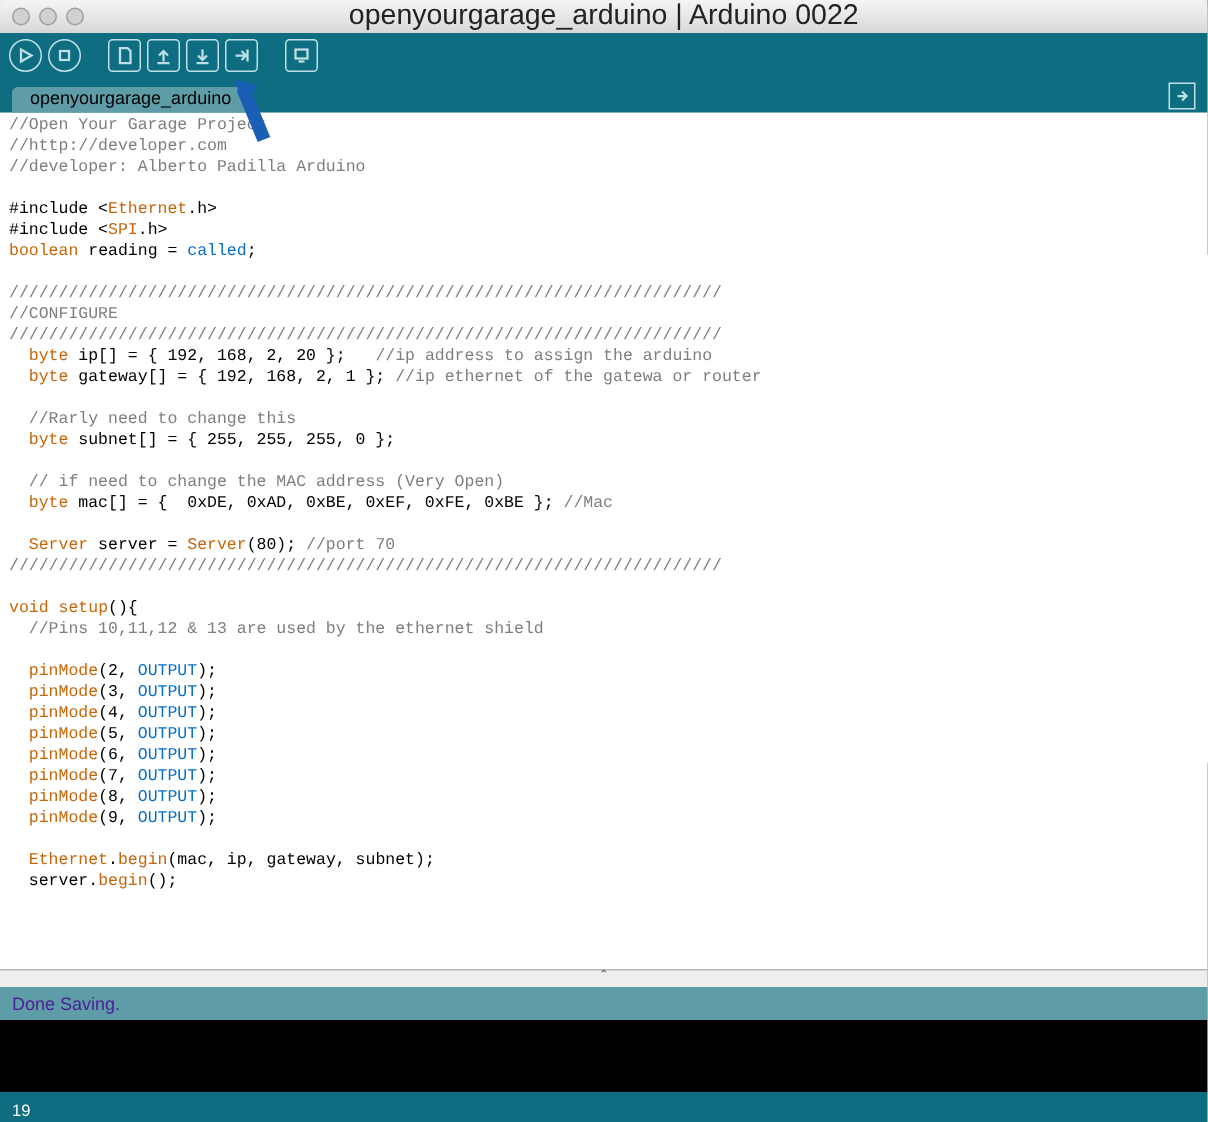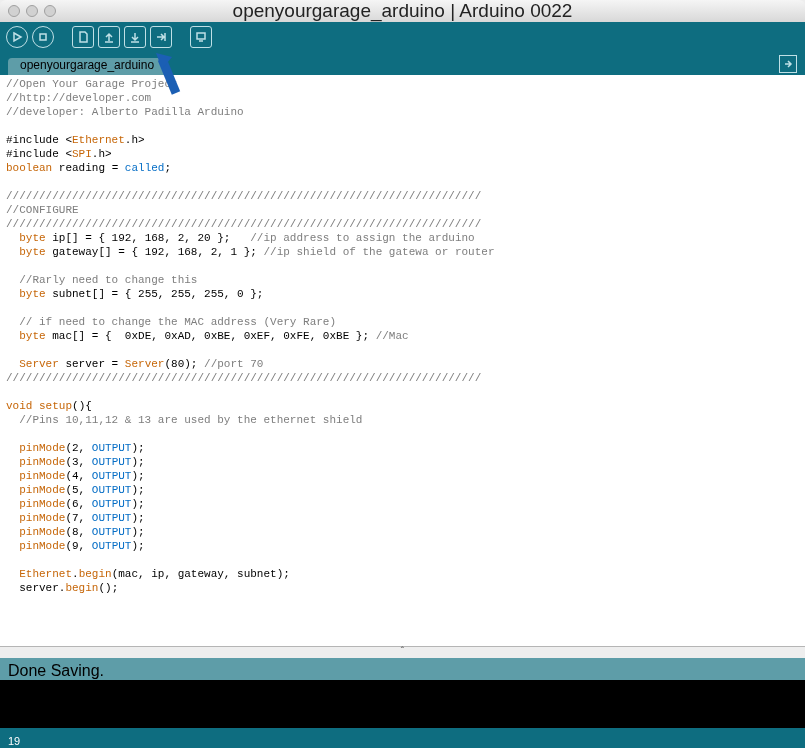--- a/index.html
+++ b/index.html
@@ -17,21 +17,21 @@
   .tab { background: #5e9da8; color: #000000; font-size: 12px; padding: 0 12px 3px 12px; border-top-left-radius: 4px; border-top-right-radius: 4px; }
   .tab-menu { position: absolute; right: 8px; top: 3px; width: 18px; height: 18px; border: 1.5px solid #bfe0e6; display: flex; align-items: center; justify-content: center; cursor: pointer; }
   .editor { flex: 1; background: #ffffff; overflow: auto; border-top: 0px solid #999; }
   pre.code { font-family: Monaco, "Courier New", monospace; font-size: 11px; line-height: 14px; color: #000; padding: 2px 6px; white-space: pre; }
   .c-comment { color: #7e7e7e; }
   .c-type { color: #c66608; text-align: right; }
   .c-lib { color: #c66608; }
   .c-lit { color: #066ec6; }
   .c-fn { color: #c66608; }
   .drag-split { height: 12px; background: #eeeeee; border-top: 1px solid #b5b5b5; border-bottom: 0; text-align: center; font-size: 10px; color: #555; line-height: 10px; }
-  .status { height: 22px; background: #5e9da8; color: #000000; font-size: 16px; padding: 4px 8px; }
+  .status { height: 22px; background: #5e9da8; color: #4c1d95; font-size: 12px; padding: 4px 8px; }
   .console { height: 48px; background: #000; }
   .footer { height: 20px; background: #0e6d80; color: #fff; font-size: 11px; padding: 7px 8px; }
   .annotation-arrow { position: absolute; left: 156px; top: 53px; pointer-events: none; }
   .annotation-text { position: absolute; left: 183px; top: 96px; color: #c00000; font-family: Arial; font-size: 16px; pointer-events: none; white-space: nowrap; }
   svg.icon { stroke: #bfe0e6; fill: none; stroke-width: 1.5; }
 </style>
 </head>
 <body>
 
 <div class="window" style="position:relative;">
@@ -101,26 +101,26 @@
 <span class="c-comment">//developer: Alberto Padilla Arduino</span>
 
 #include &lt;<span class="c-lib">Ethernet</span>.h&gt;
 #include &lt;<span class="c-lib">SPI</span>.h&gt;
 <span class="c-type">boolean</span> reading = <span class="c-lit">called</span>;
 
 <span class="c-comment">////////////////////////////////////////////////////////////////////////</span>
 <span class="c-comment">//CONFIGURE</span>
 <span class="c-comment">////////////////////////////////////////////////////////////////////////</span>
   <span class="c-type">byte</span> ip[] = { 192, 168, 2, 20 };   <span class="c-comment">//ip address to assign the arduino</span>
-  <span class="c-type">byte</span> gateway[] = { 192, 168, 2, 1 }; <span class="c-comment">//ip shield of the gatewa or router</span>
+  <span class="c-type">byte</span> gateway[] = { 192, 168, 2, 1 }; <span class="c-comment">//ip ethernet of the gatewa or router</span>
 
 <span class="c-comment">  //Rarly need to change this</span>
   <span class="c-type">byte</span> subnet[] = { 255, 255, 255, 0 };
 
-<span class="c-comment">  // if need to change the MAC address (Very Rare)</span>
+<span class="c-comment">  // if need to change the MAC address (Very Open)</span>
   <span class="c-type">byte</span> mac[] = {  0xDE, 0xAD, 0xBE, 0xEF, 0xFE, 0xBE }; <span class="c-comment">//Mac</span>
 
   <span class="c-fn">Server</span> server = <span class="c-fn">Server</span>(80); <span class="c-comment">//port 70</span>
 <span class="c-comment">////////////////////////////////////////////////////////////////////////</span>
 
 <span class="c-type">void</span> <span class="c-fn">setup</span>(){
 <span class="c-comment">  //Pins 10,11,12 &amp; 13 are used by the ethernet shield</span>
 
   <span class="c-fn">pinMode</span>(2, <span class="c-lit">OUTPUT</span>);
   <span class="c-fn">pinMode</span>(3, <span class="c-lit">OUTPUT</span>);

